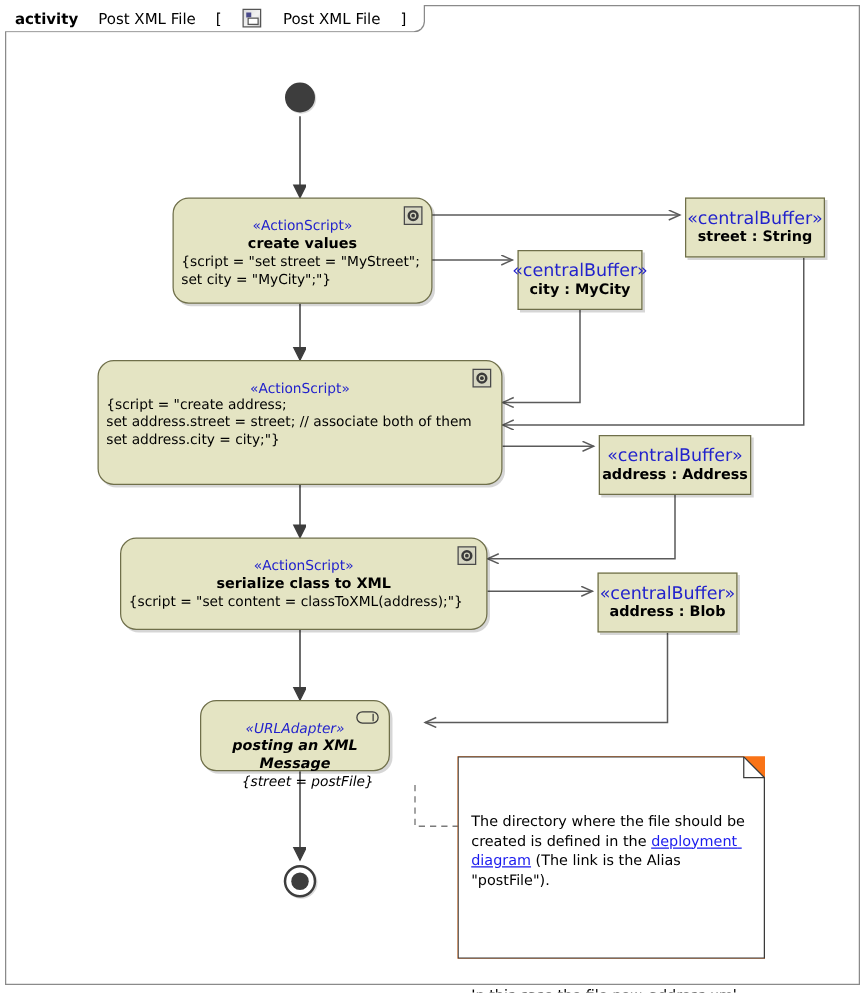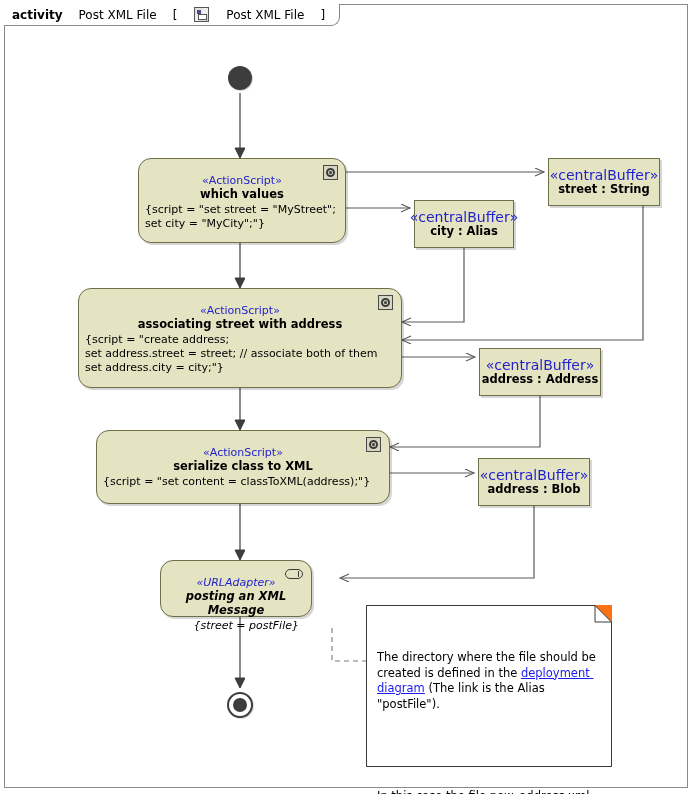--- a/index.html
+++ b/index.html
@@ -185,29 +185,28 @@
 
     <path d="M332,628 L332,661 L372,661" fill="none" stroke="#7a7a7a" stroke-width="1.1" stroke-dasharray="5,4"></path>
   </svg>
 
   <div class="initial-node" style="left:228px;top:66px;"></div>
   <div class="final-node" style="left:227px;top:692px;"></div>
 
   <div class="node action" style="left:138px;top:158px;width:208px;height:85px;">
     <div class="gear-icon" style="right:7px;top:6px;"></div>
     <div class="stereo">«ActionScript»</div>
-    <div class="nname">which values</div>
+    <div class="nname">create values</div>
     <div class="body">{script = "set street = "MyStreet";
 set city = "MyCity";"}</div>
   </div>
 
   <div class="node action" style="left:78px;top:288px;width:324px;height:100px;">
     <div class="gear-icon" style="right:8px;top:6px;"></div>
     <div class="stereo">«ActionScript»</div>
-    <div class="nname">associating street with address</div>
     <div class="body">{script = "create address;
 set address.street = street; // associate both of them
 set address.city = city;"}</div>
   </div>
 
   <div class="node action" style="left:96px;top:430px;width:294px;height:74px;">
     <div class="gear-icon" style="right:8px;top:6px;"></div>
     <div class="stereo">«ActionScript»</div>
     <div class="nname">serialize class to XML</div>
     <div class="body">{script = "set content = classToXML(address);"}</div>
@@ -220,21 +219,21 @@
     <div class="body right">{street = postFile}</div>
   </div>
 
   <div class="node buffer" style="left:548px;top:158px;width:112px;height:48px;">
     <div class="stereo">«centralBuffer»</div>
     <div class="nname">street : String</div>
   </div>
 
   <div class="node buffer" style="left:414px;top:200px;width:100px;height:48px;">
     <div class="stereo">«centralBuffer»</div>
-    <div class="nname">city : Alias</div>
+    <div class="nname">city : MyCity</div>
   </div>
 
   <div class="node buffer" style="left:479px;top:348px;width:122px;height:48px;">
     <div class="stereo">«centralBuffer»</div>
     <div class="nname">address : Address</div>
   </div>
 
   <div class="node buffer" style="left:478px;top:458px;width:112px;height:48px;">
     <div class="stereo">«centralBuffer»</div>
     <div class="nname">address : Blob</div>

